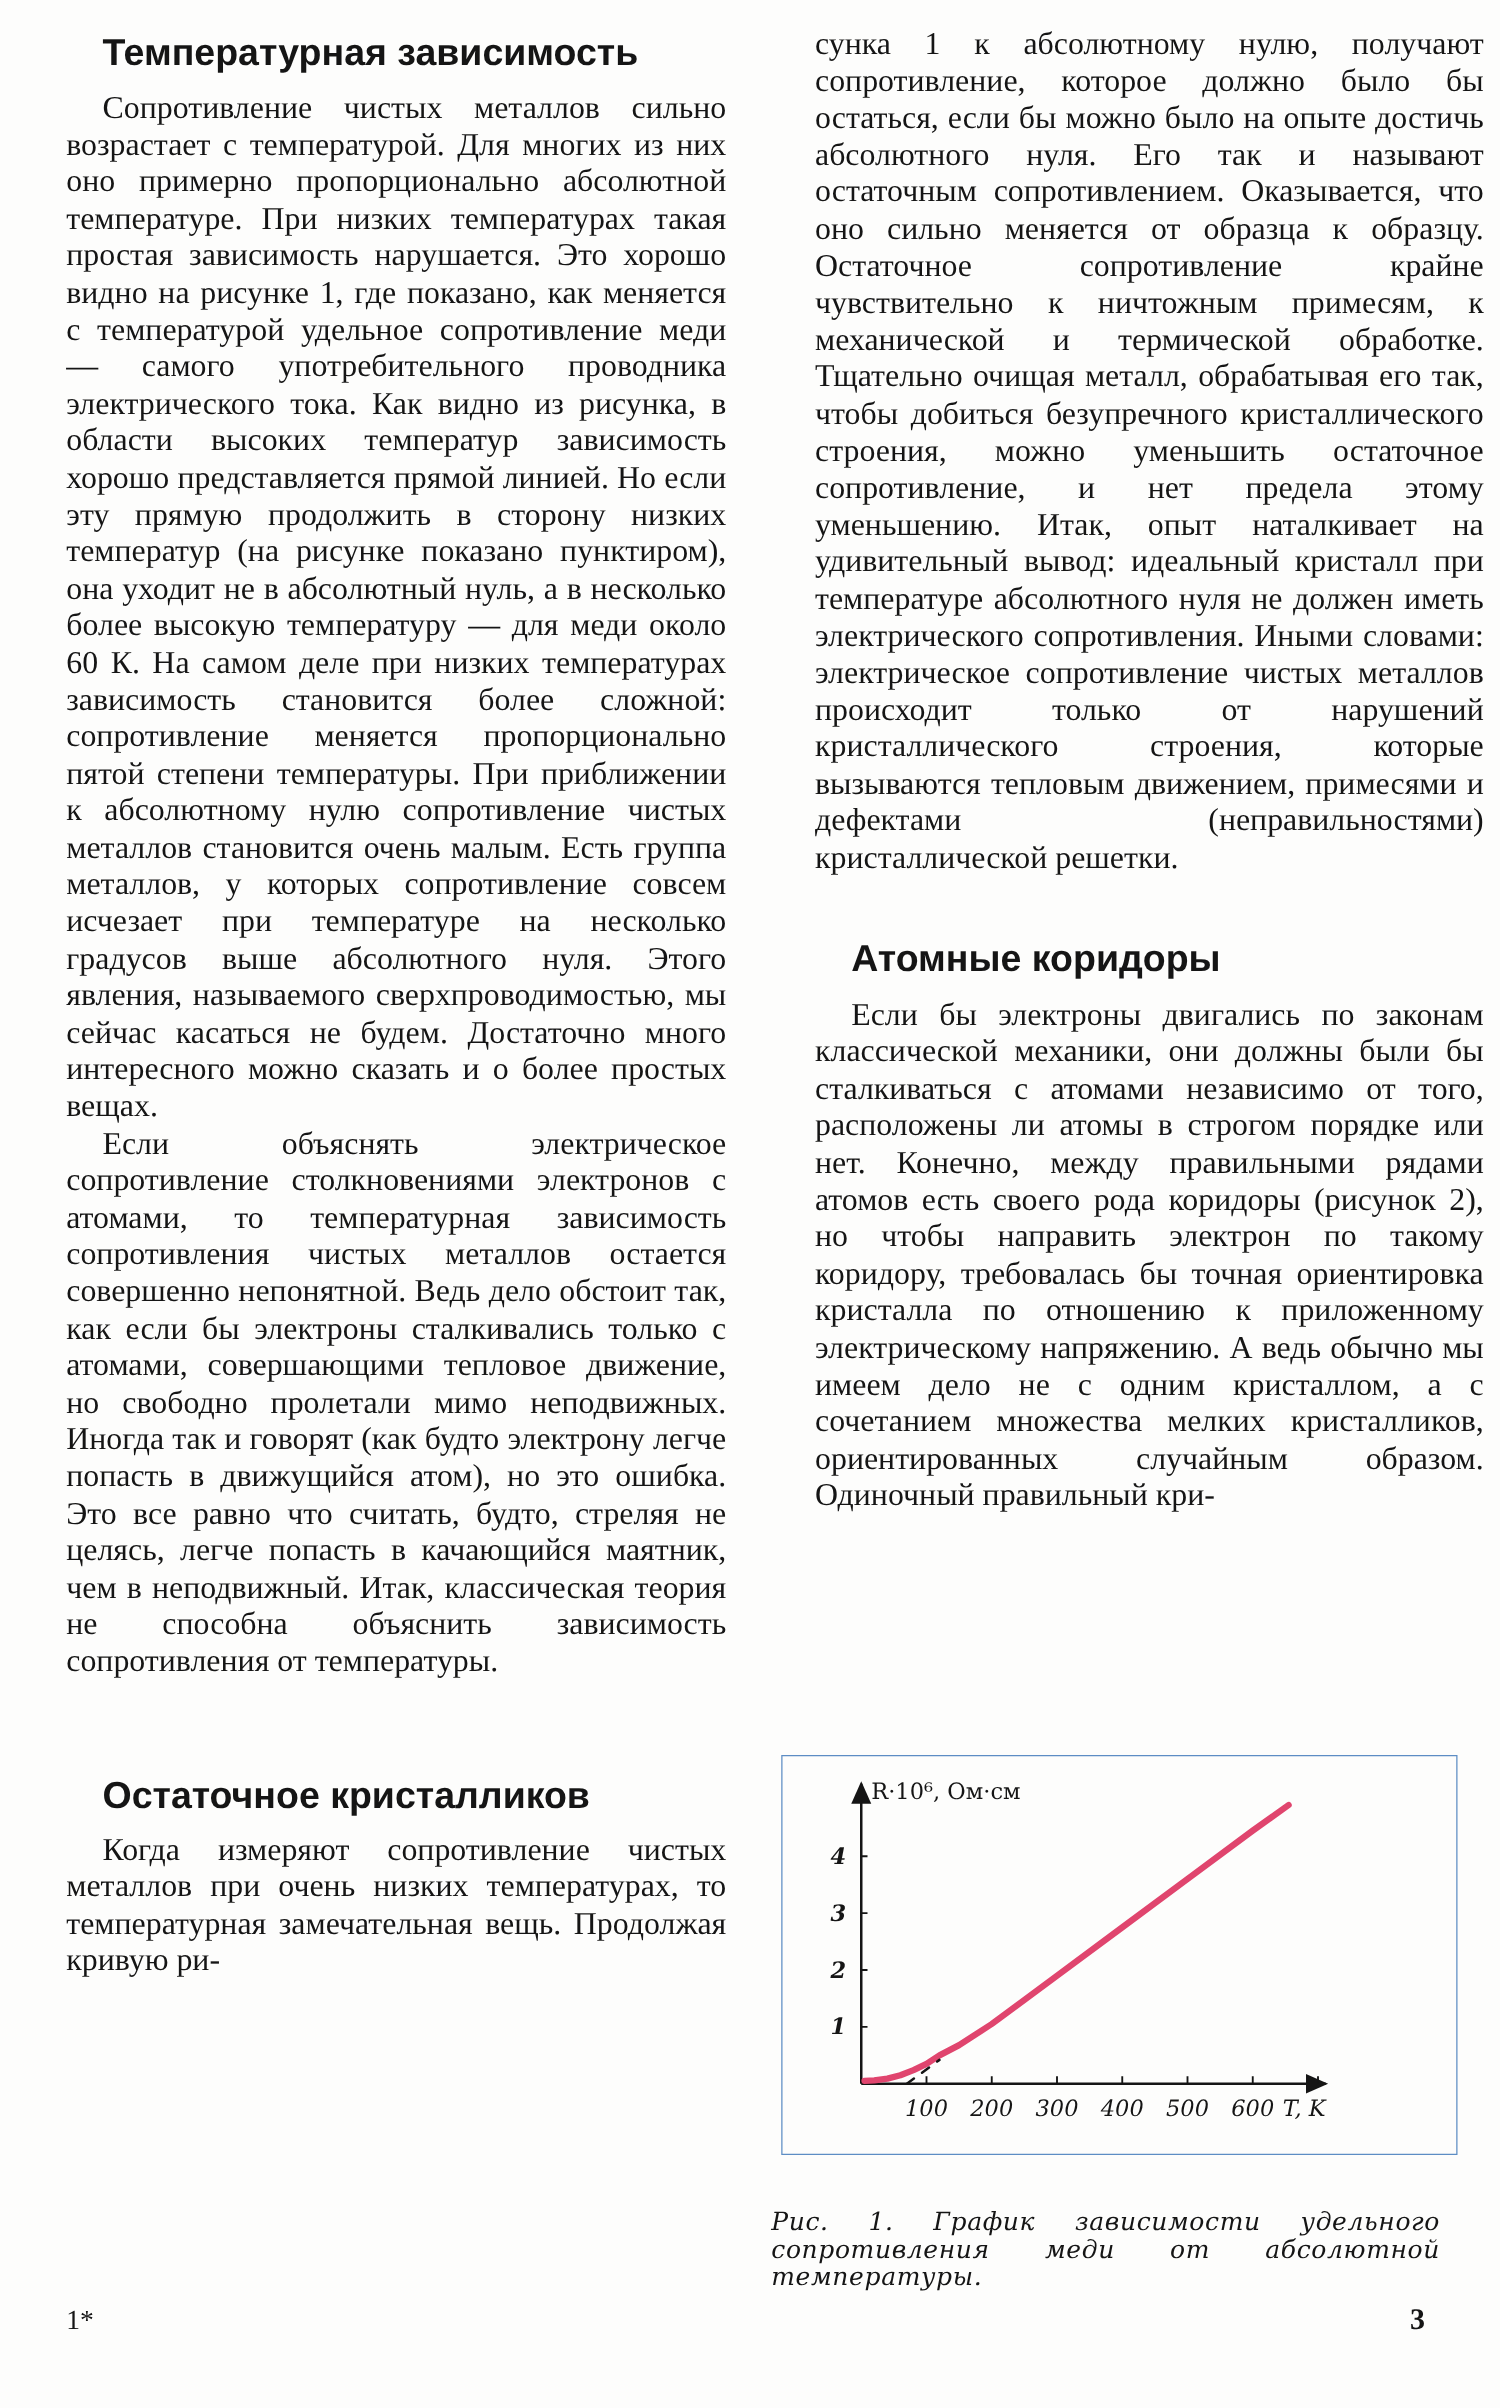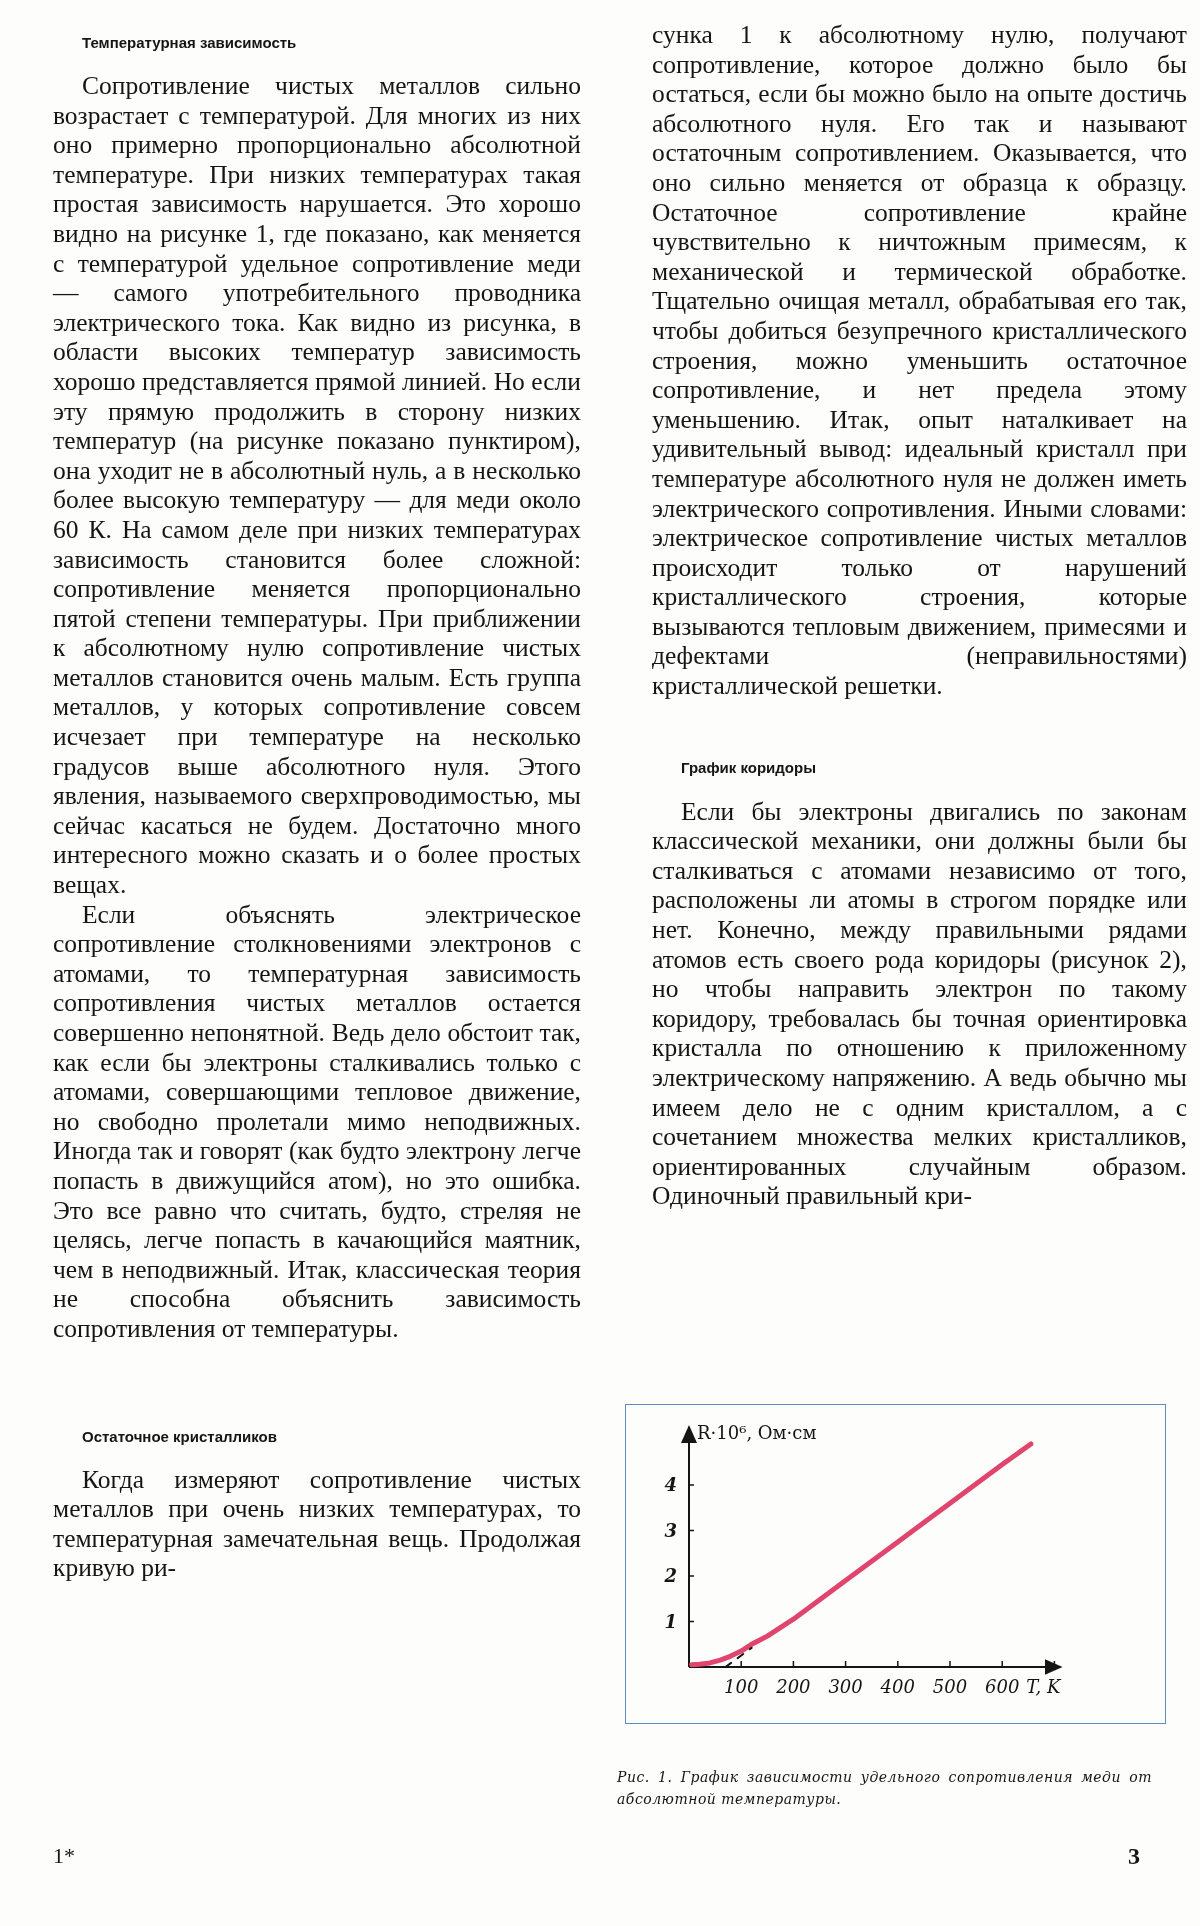--- a/index.html
+++ b/index.html
@@ -15,21 +15,21 @@
     position: absolute;
     font-size: 25.5px;
     line-height: 29.6px;
     text-align: justify;
   }
   .col-left { left: 53px; top: 20px; width: 528px; }
   .col-right { left: 652px; top: 20px; width: 535px; }
   .heading {
     font-family: "Liberation Sans", "DejaVu Sans", sans-serif;
     font-weight: bold;
-    font-size: 15px;
+    font-size: 30px;
     margin: 0;
     padding-left: 29px;
     line-height: 30px;
   }
   p { margin: 0; text-indent: 29px; }
   .h1 { margin-top: 8px; margin-bottom: 13px; }
   .h2 { margin-top: 78px; margin-bottom: 13px; }
   .h3 { margin-top: 52px; margin-bottom: 14px; }
   .figure-box {
     position: absolute;
@@ -37,21 +37,21 @@
     width: 541px; height: 320px;
     border: 1.5px solid #5d8dc4;
     box-sizing: border-box;
   }
   .figure-box svg { position: absolute; left: 0; top: 0; }
   .caption {
     position: absolute;
     left: 617px; top: 1766px; width: 535px;
     font-family: "DejaVu Serif", serif;
     font-style: italic;
-    font-size: 14px;
+    font-size: 20px;
     line-height: 22px;
     text-align: justify;
     letter-spacing: 0.5px;
   }
   .sig { position: absolute; left: 53px; top: 1843px; font-size: 22px; }
   .page-num {
     position: absolute; left: 1128px; top: 1843px;
     font-weight: bold; font-size: 24px;
   }
   .tick-label { font-family: "DejaVu Serif", serif; font-style: italic; font-size: 18px; fill: #151515; }
@@ -63,21 +63,21 @@
 <div class="col col-left">
   <h2 class="heading h1">Температурная зависимость</h2>
   <p>Сопротивление чистых металлов сильно возрастает с температурой. Для многих из них оно примерно пропорционально абсолютной температуре. При низких температурах такая простая зависимость нарушается. Это хорошо видно на рисунке 1, где показано, как меняется с температурой удельное сопротивление меди — самого употребительного проводника электрического тока. Как видно из рисунка, в области высоких температур зависимость хорошо представляется прямой линией. Но если эту прямую продолжить в сторону низких температур (на рисунке показано пунктиром), она уходит не в абсолютный нуль, а в несколько более высокую температуру — для меди около 60 К. На самом деле при низких температурах зависимость становится более сложной: сопротивление меняется пропорционально пятой степени температуры. При приближении к абсолютному нулю сопротивление чистых металлов становится очень малым. Есть группа металлов, у которых сопротивление совсем исчезает при температуре на несколько градусов выше абсолютного нуля. Этого явления, называемого сверхпроводимостью, мы сейчас касаться не будем. Достаточно много интересного можно сказать и о более простых вещах.</p>
   <p>Если объяснять электрическое сопротивление столкновениями электронов с атомами, то температурная зависимость сопротивления чистых металлов остается совершенно непонятной. Ведь дело обстоит так, как если бы электроны сталкивались только с атомами, совершающими тепловое движение, но свободно пролетали мимо неподвижных. Иногда так и говорят (как будто электрону легче попасть в движущийся атом), но это ошибка. Это все равно что считать, будто, стреляя не целясь, легче попасть в качающийся маятник, чем в неподвижный. Итак, классическая теория не способна объяснить зависимость сопротивления от температуры.</p>
   <h2 class="heading h2">Остаточное кристалликов</h2>
   <p>Когда измеряют сопротивление чистых металлов при очень низких температурах, то температурная замечательная вещь. Продолжая кривую ри-</p>
 </div>
 
 <div class="col col-right">
   <p style="text-indent:0">сунка 1 к абсолютному нулю, получают сопротивление, которое должно было бы остаться, если бы можно было на опыте достичь абсолютного нуля. Его так и называют остаточным сопротивлением. Оказывается, что оно сильно меняется от образца к образцу. Остаточное сопротивление крайне чувствительно к ничтожным примесям, к механической и термической обработке. Тщательно очищая металл, обрабатывая его так, чтобы добиться безупречного кристаллического строения, можно уменьшить остаточное сопротивление, и нет предела этому уменьшению. Итак, опыт наталкивает на удивительный вывод: идеальный кристалл при температуре абсолютного нуля не должен иметь электрического сопротивления. Иными словами: электрическое сопротивление чистых металлов происходит только от нарушений кристаллического строения, которые вызываются тепловым движением, примесями и дефектами (неправильностями) кристаллической решетки.</p>
-  <h2 class="heading h3">График коридоры</h2>
+  <h2 class="heading h3">Атомные коридоры</h2>
   <p>Если бы электроны двигались по законам классической механики, они должны были бы сталкиваться с атомами независимо от того, расположены ли атомы в строгом порядке или нет. Конечно, между правильными рядами атомов есть своего рода коридоры (рисунок 2), но чтобы направить электрон по такому коридору, требовалась бы точная ориентировка кристалла по отношению к приложенному электрическому напряжению. А ведь обычно мы имеем дело не с одним кристаллом, а с сочетанием множества мелких кристалликов, ориентированных случайным образом. Одиночный правильный кри-</p>
 </div>
 
 <div class="figure-box">
   <svg id="chart" width="541" height="320">
     <defs>
       <marker id="arrow" markerWidth="10" markerHeight="10" refX="8" refY="5" orient="auto">
         <path d="M0,1 L9,5 L0,9 z" fill="#151515"></path>
       </marker>
     </defs>

